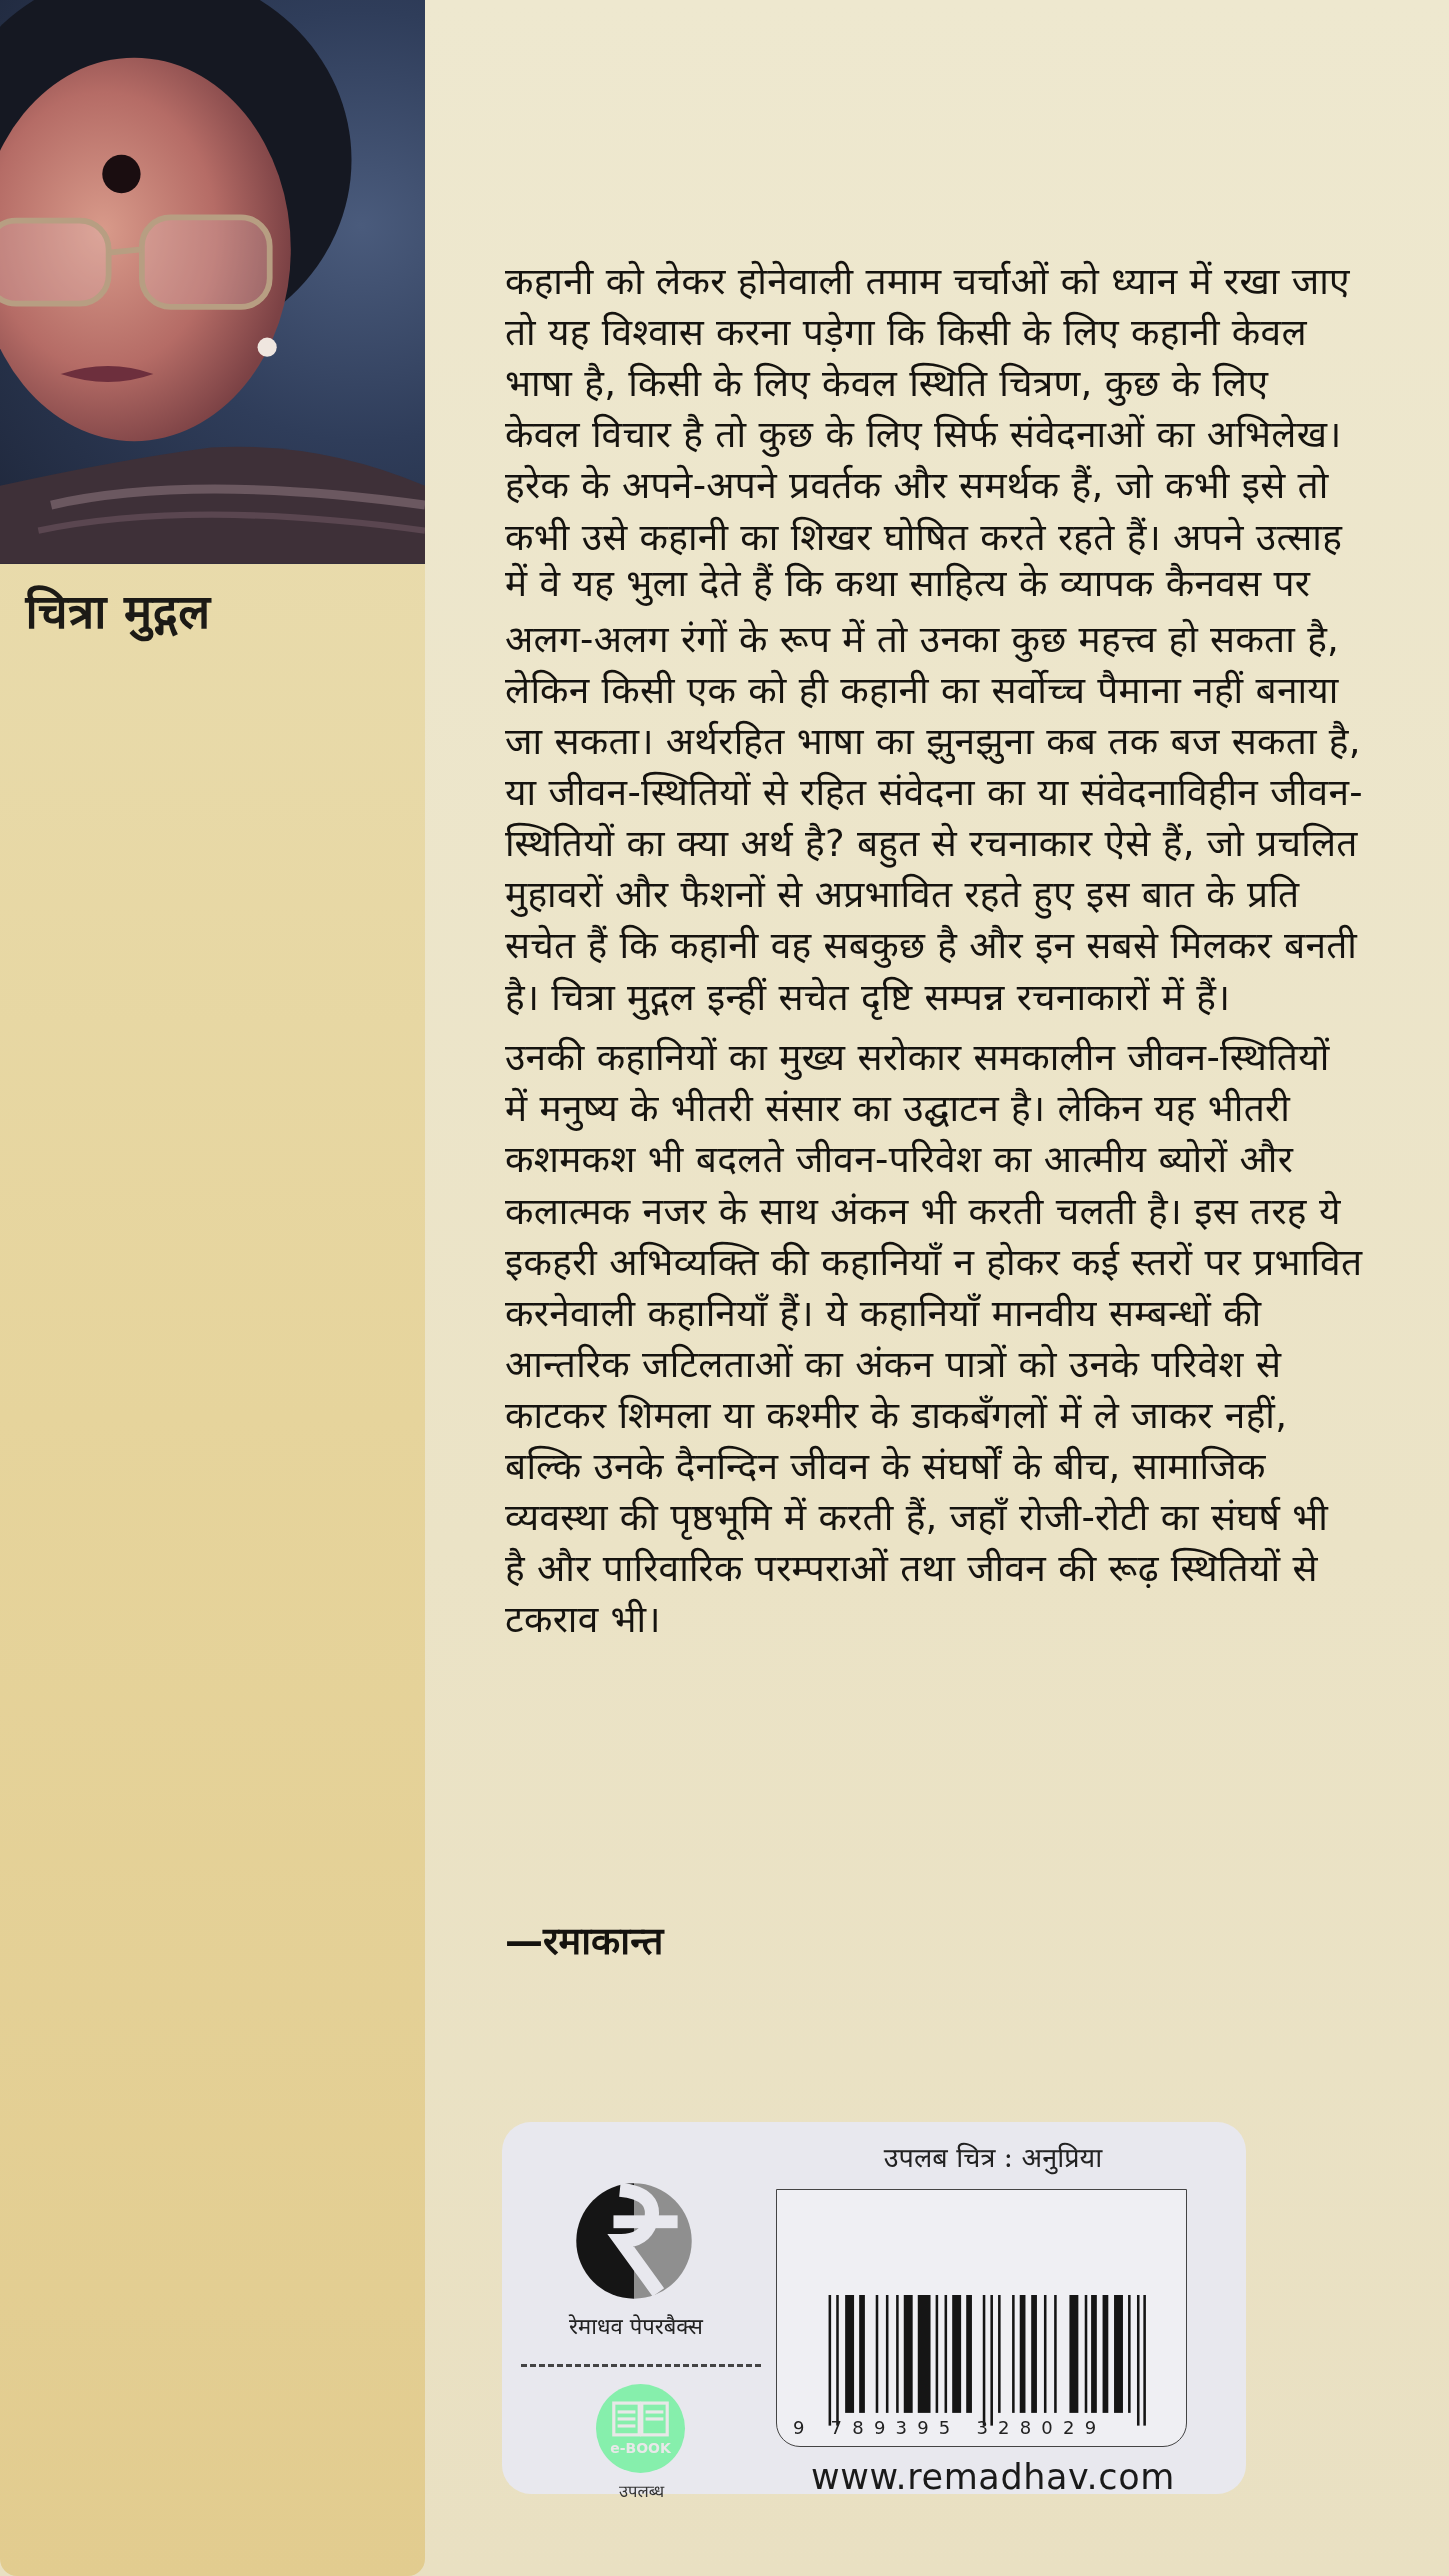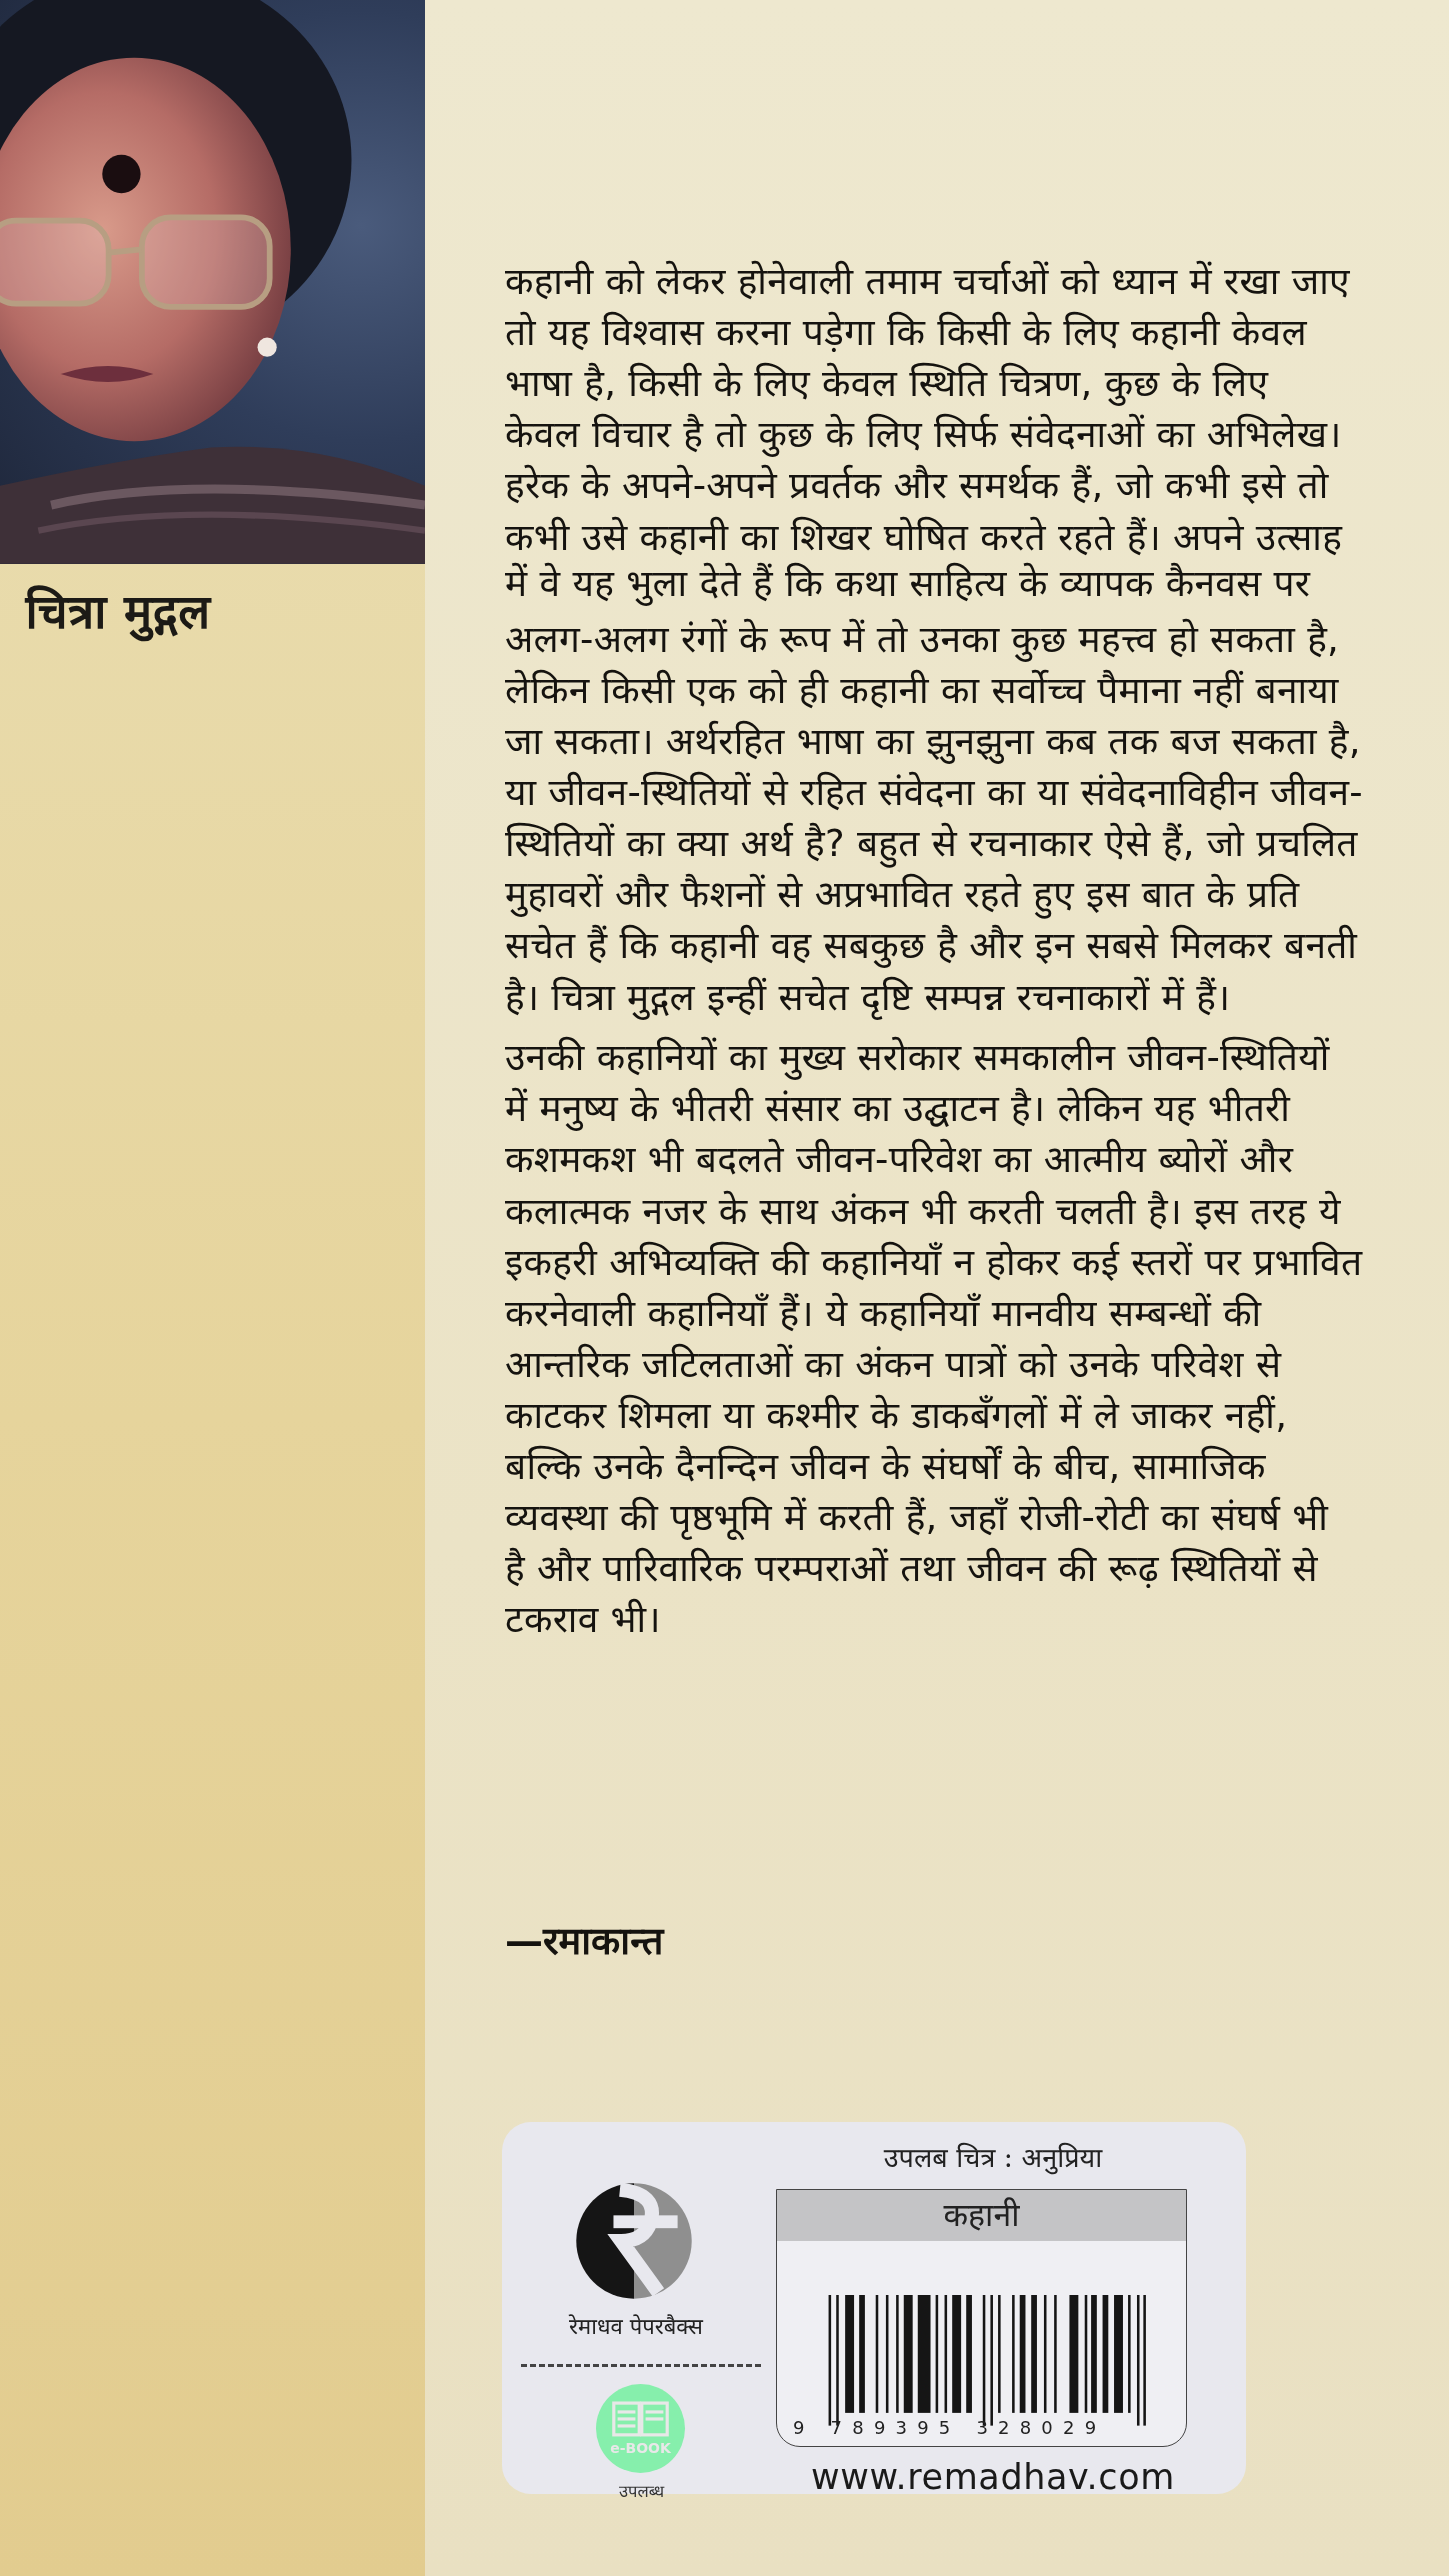--- a/index.html
+++ b/index.html
@@ -1,21 +1,21 @@
 <!DOCTYPE html>
 <html style="font-size:10.2px"><head>
 <meta charset="utf-8">
 <style>
   html, body { margin:0; padding:0; }
   body { width:1449px; height:2576px; position:relative; overflow:hidden;
          background:#ece4c8; font-family:"DejaVu Sans","Liberation Sans",sans-serif; }
   .page { position:absolute; left:0; top:0; width:1449px; height:2576px;
           background:linear-gradient(180deg,#eee8cf 0%,#ebe3c6 60%,#e9e0c2 100%); }
   .left-col { position:absolute; left:0; top:0; width:425px; height:2576px;
-              background:linear-gradient(180deg,#eadfb5 0%,#e6d49c 55%,#e2cc8f 100%); }
+              background:linear-gradient(180deg,#eadfb5 0%,#e6d49c 55%,#e2cc8f 100%);border-radius:17px; }
   .photo { position:absolute; left:0; top:0; width:425px; height:564px; overflow:hidden;
            background:radial-gradient(ellipse at 85% 40%,#4a5b7c 0%,#2f3d5a 45%,#1d2538 100%); }
   .author-name { position:absolute; left:25.6px; top:578px; font-size:47px; font-weight:bold;
                  color:#1c1a16; font-family:"DejaVu Sans",sans-serif; letter-spacing:0.6px; }
   .blurb { position:absolute; left:505px; top:256px; width:907px; color:#15130f; }
   .line { position:absolute; left:0; white-space:nowrap; font-size:37px; line-height:51px;
           font-family:"DejaVu Sans",sans-serif; letter-spacing:0.3px; }
   .signature { position:absolute; left:505px; top:1913px; font-size:38px; font-weight:bold; color:#15130f; }
   .pub-box { position:absolute; left:502px; top:2122px; width:744px; height:372px;
              background:#e8e8ee; border-radius:29px; }
@@ -134,21 +134,20 @@
     <line x1="78" y1="44" x2="106" y2="44" stroke="#e8e8e8" stroke-width="5"></line>
     <line x1="78" y1="55" x2="106" y2="55" stroke="#e8e8e8" stroke-width="5"></line>
     <text x="70" y="108" text-anchor="middle" fill="#e8e8e8" font-size="22" font-weight="bold" font-family="DejaVu Sans, sans-serif">e-BOOK</text>
   </svg>
 </div>
 <div class="ebook-label">उपलब्ध</div>
 
 <div class="cover-credit">उपलब चित्र : अनुप्रिया</div>
 
 <div class="isbn-box">
-  <div class="genre-band">कहानी</div>
   <svg class="barcode" viewBox="0 0 540 215">
     <g fill="#151515">
       <rect x="30" y="0" width="4" height="205"></rect>
         <rect x="42" y="0" width="4" height="205"></rect>
       <rect x="56" y="0" width="14" height="185"></rect>
         <rect x="78" y="0" width="9" height="185"></rect>
       <rect x="104" y="0" width="4" height="185"></rect>
         <rect x="120" y="0" width="4" height="185"></rect>
       <rect x="136" y="0" width="4" height="185"></rect>
         <rect x="148" y="0" width="14" height="185"></rect>

